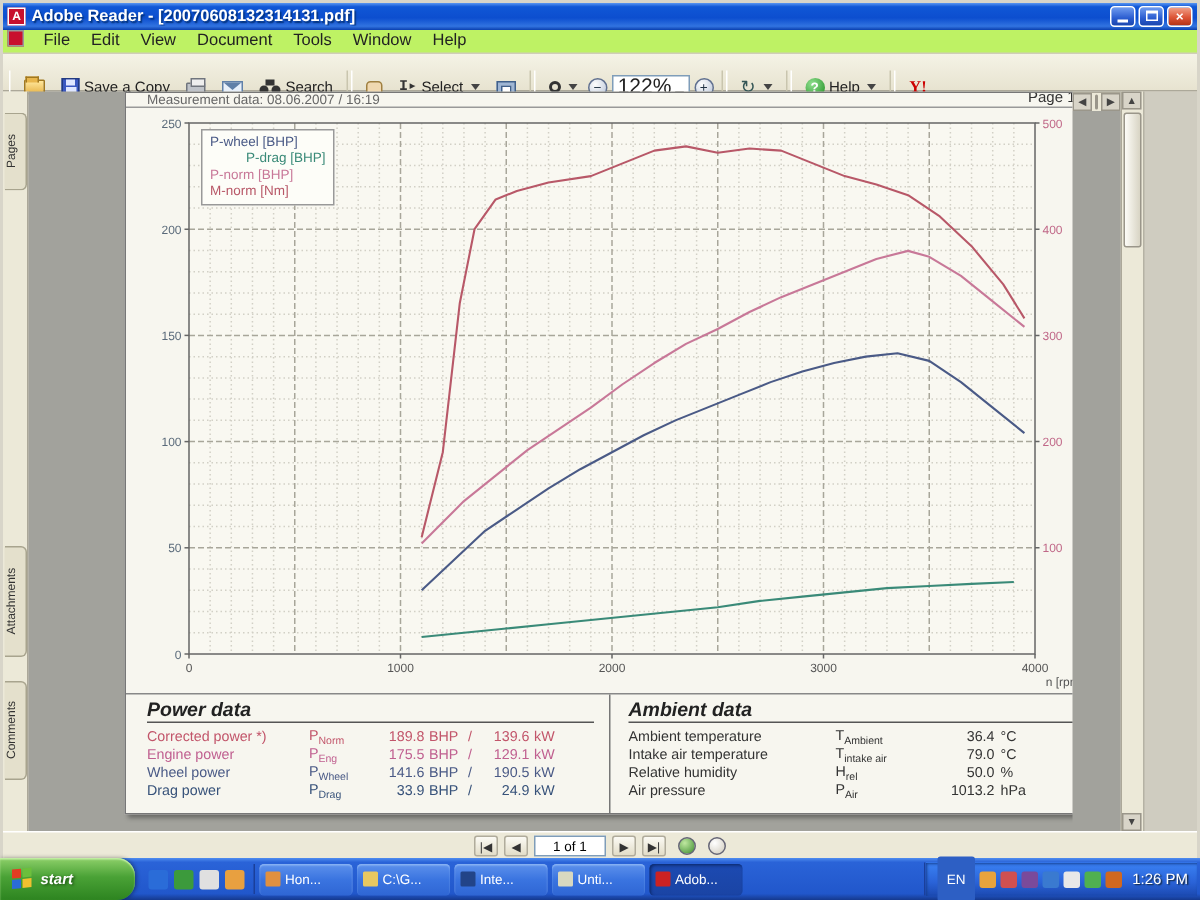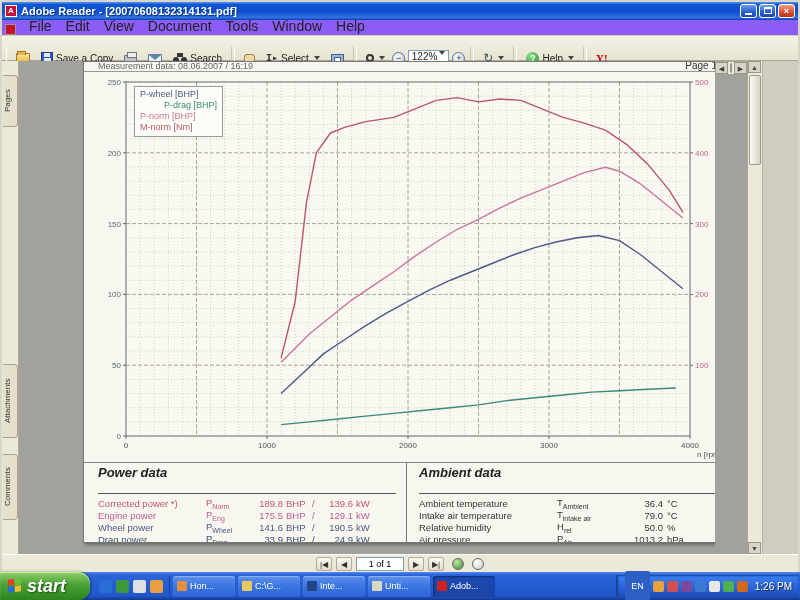--- a/index.html
+++ b/index.html
@@ -15,22 +15,22 @@
   .title-text { color:#fff; font-weight:bold; font-size:11px; text-shadow:1px 1px 1px #00307a;
     flex:1; white-space:nowrap; overflow:hidden; }
   .winbtns { display:flex; gap:2px; }
   .wbtn { width:17px; height:14px; border:1px solid #fff; border-radius:3px; color:#fff;
     font-size:9px; line-height:12px; text-align:center;
     background:linear-gradient(180deg,#6f9bef,#2a5cd0 60%,#1b46ad); }
   .wbtn.close { background:linear-gradient(180deg,#f0a088,#dd5537 55%,#b33215); font-weight:bold; }
   .wbtn .minbar { display:block; width:7px; height:2px; background:#fff; margin:8px auto 0; }
   .wbtn .maxbox { display:block; width:8px; height:7px; border:1px solid #fff; border-top:2px solid #fff; margin:2px auto 0; }
 
-  .menubar { height:16px; background:#8b5cf6; border-bottom:1px solid #d0cdb8;
-    display:flex; align-items:flex-end; font-size:14px; color:#222; }
+  .menubar { height:16px; background:#bef264; border-bottom:1px solid #d0cdb8;
+    display:flex; align-items:flex-start; font-size:11px; color:#222; }
   .menu-logo { width:11px; height:11px; background:#c8102e; margin:0 6px 0 3px; border:1px solid #999; }
   .menu-item { padding:1px 7px; }
 
   .toolbar { height:25px; background:linear-gradient(180deg,#f5f3e6,#e7e3d0); border-bottom:1px solid #aca899;
     display:flex; align-items:center; padding:0 4px; gap:2px; font-size:10px; color:#222; }
   .tgroup { display:flex; align-items:center; gap:3px; padding:1px 5px; border-right:1px solid #c9c5ae;
     border-left:1px solid #fff; height:22px;margin-top:20px; }
   .tbtn { display:flex; align-items:center; gap:3px; padding:1px 3px; border:1px solid transparent; border-radius:2px; }
   .caret { width:0; height:0; border-left:3px solid transparent; border-right:3px solid transparent;
     border-top:4px solid #444; margin-left:2px; }
@@ -48,21 +48,21 @@
   .ic-binoc { width:14px; height:10px; }
   .ic-binoc:before,.ic-binoc:after { content:""; position:absolute; bottom:0; width:6px; height:6px; border-radius:50%; background:#333; }
   .ic-binoc:after { right:0; }
   .ic-binoc i { position:absolute; top:0; left:4px; width:6px; height:4px; background:#333; }
   .ic-hand { width:11px; height:11px; background:#f0d8b0; border:1px solid #a08040; border-radius:3px 3px 1px 1px; margin-top:2px; }
   .ic-ibeam { font-size:10px; font-weight:bold; color:#333; font-family:"Liberation Mono",monospace; }
   .ic-snap { width:13px; height:10px; background:#9fb6d4; border:1px solid #40608a; margin-top:2px; }
   .ic-snap:before { content:""; position:absolute; left:2px; top:2px; width:5px; height:5px; background:#fff; border:1px solid #40608a; }
   .ic-zoom { width:8px; height:8px; border:2px solid #333; border-radius:50%; }
   .ic-zoom:before { content:""; position:absolute; width:5px; height:2px; background:#333; transform:rotate(45deg); left:6px; top:8px; }
-  .zoombox { display:flex; align-items:flex-start; background:#fff; border:1px solid #7f9db9; height:16px; padding:0 3px; font-size:10px; }
+  .zoombox { display:flex; align-items:flex-end; background:#fff; border:1px solid #7f9db9; height:16px; padding:0 3px; font-size:14px; }
   .roundbtn { width:13px; height:13px; border-radius:50%; border:1px solid #607090; background:radial-gradient(circle at 35% 30%,#fdfdfd,#b8c4d8); font-size:9px; line-height:11px; text-align:center; color:#234; }
   .ic-rotate { font-size:12px; color:#355; }
   .ic-help { width:13px; height:13px; border-radius:50%; background:radial-gradient(circle at 35% 30%,#8fe08f,#1d8a1d); color:#fff; font-size:9px; font-weight:bold; line-height:13px; text-align:center; }
   .yahoo { color:#c00; font-weight:bold; font-size:11px; font-family:"Liberation Serif",serif; }
 
   
   .main { display:flex; height:493px; }
   .tabstrip { width:17px; background:#ece9d8; border-right:1px solid #aca899; position:relative; }
   .vtab { position:absolute; left:1px; width:15px; background:#e4e0cc; border:1px solid #a8a48e;
     border-right:none; border-radius:4px 0 0 4px; writing-mode:vertical-rl; transform:rotate(180deg);
@@ -81,21 +81,21 @@
 
   .chartwrap { position:relative; width:628px; height:386px; margin:2px 0 0 12px; }
   .legendbox { position:absolute; left:38px; top:12px; background:#fdfdf8; border:1px solid #999;
     padding:2px 5px 3px 5px; font-size:9px; line-height:11px; white-space:nowrap; }
 
   .datasection { border-top:1px solid #888; margin-top:2px; display:flex; height:80px; }
   .dcol { padding:2px 10px 0 14px; }
   .dcol.left { width:322px; }
   .dcol.right { flex:1; border-left:1px solid #777; padding-left:12px; }
   .dtitle { font-size:13px; font-style:italic; font-weight:bold; color:#222;
-    border-bottom:1px solid #555; padding-bottom:13px; margin-bottom:3px; }
+    border-bottom:1px solid #555; padding-bottom:1px; margin-bottom:3px; }
   .prow { display:grid; grid-template-columns:108px 44px 36px 26px 8px 36px 20px; font-size:9.5px; height:12px; align-items:center; }
   .prow .num { text-align:right; padding-right:3px; }
   .arow { display:grid; grid-template-columns:138px 66px 44px 30px; font-size:9.5px; height:12px; color:#333; align-items:center; }
   .arow .num { text-align:right; padding-right:4px; }
   sub { font-size:7px; }
 
   .hscroll { height:13px; background:#ece9d8; border-top:1px solid #aca899; display:flex; }
   .sbtn { width:13px; height:12px; background:#d8d4c8; border:1px solid #9a968a; font-size:7px; line-height:11px; text-align:center; color:#444; }
   .hthumb { flex:1; margin:1px 2px; background:linear-gradient(180deg,#fdfcf7,#d8d4c4); border:1px solid #9a968a; border-radius:2px; }
   .vscroll { width:15px; background:#ece9d8; border-left:1px solid #aca899; display:flex; flex-direction:column; }
@@ -115,21 +115,21 @@
   .taskbar { position:absolute; left:0; right:0; bottom:0; height:28px;
     background:linear-gradient(180deg,#4f8df0 0%,#2a63d8 10%,#2157cb 85%,#15398e 100%);
     display:flex; align-items:center; gap:3px; padding-right:2px; }
   .startbtn { height:28px; width:90px; border-radius:0 12px 12px 0;
     background:linear-gradient(180deg,#8ed06a 0%,#4aa236 45%,#2d8420 100%);
     display:flex; align-items:center; gap:5px; padding-left:8px;
     box-shadow:inset 0 1px 1px #c6f0a8, 1px 0 3px rgba(0,0,0,.4); }
   .xpflag { width:14px; height:14px; display:grid; grid-template-columns:6px 6px; grid-template-rows:6px 6px; gap:1px; transform:skewY(-6deg); }
   .xpflag i:nth-child(1){background:#e33c22;} .xpflag i:nth-child(2){background:#6cbf3c;}
   .xpflag i:nth-child(3){background:#2a6cd8;} .xpflag i:nth-child(4){background:#f0c030;}
-  .startbtn span { color:#fff; font-style:italic; font-weight:bold; font-size:18px; text-shadow:1px 1px 2px #1a4a10; }
+  .startbtn span { color:#fff; font-style:italic; font-weight:bold; font-size:10px; text-shadow:1px 1px 2px #1a4a10; }
   .qlaunch { display:flex; gap:4px; padding:0 6px; border-right:1px solid #1a3f9a; height:20px; align-items:center; }
   .qicon { width:13px; height:13px; border-radius:2px; }
   .taskbtn { height:21px; width:62px; border-radius:3px; display:flex; align-items:center; gap:3px; padding:0 4px;
     background:linear-gradient(180deg,#5d91ec,#3a74e0 50%,#2f66d4); box-shadow:inset 0 1px 1px #8ab4f4;
     color:#fff; font-size:9px; white-space:nowrap; overflow:hidden; }
   .taskbtn.active { background:linear-gradient(180deg,#1c4ab2,#1a44a4); box-shadow:inset 1px 1px 2px #0c2a6e; }
   .ticon { width:10px; height:10px; flex:none; border-radius:1px; }
   .langbox { color:#fff; font-size:9px; padding:10px 6px; background:#2d5fc4; border-radius:2px; }
   .tray { margin-left:auto; height:22px; display:flex; align-items:center; gap:3px; padding:0 6px 0 8px;
     background:linear-gradient(180deg,#3b82f4,#2a63d8 60%,#1c4ab2); border-left:1px solid #1a3f9a; box-shadow:inset 1px 1px 2px #164090; }

